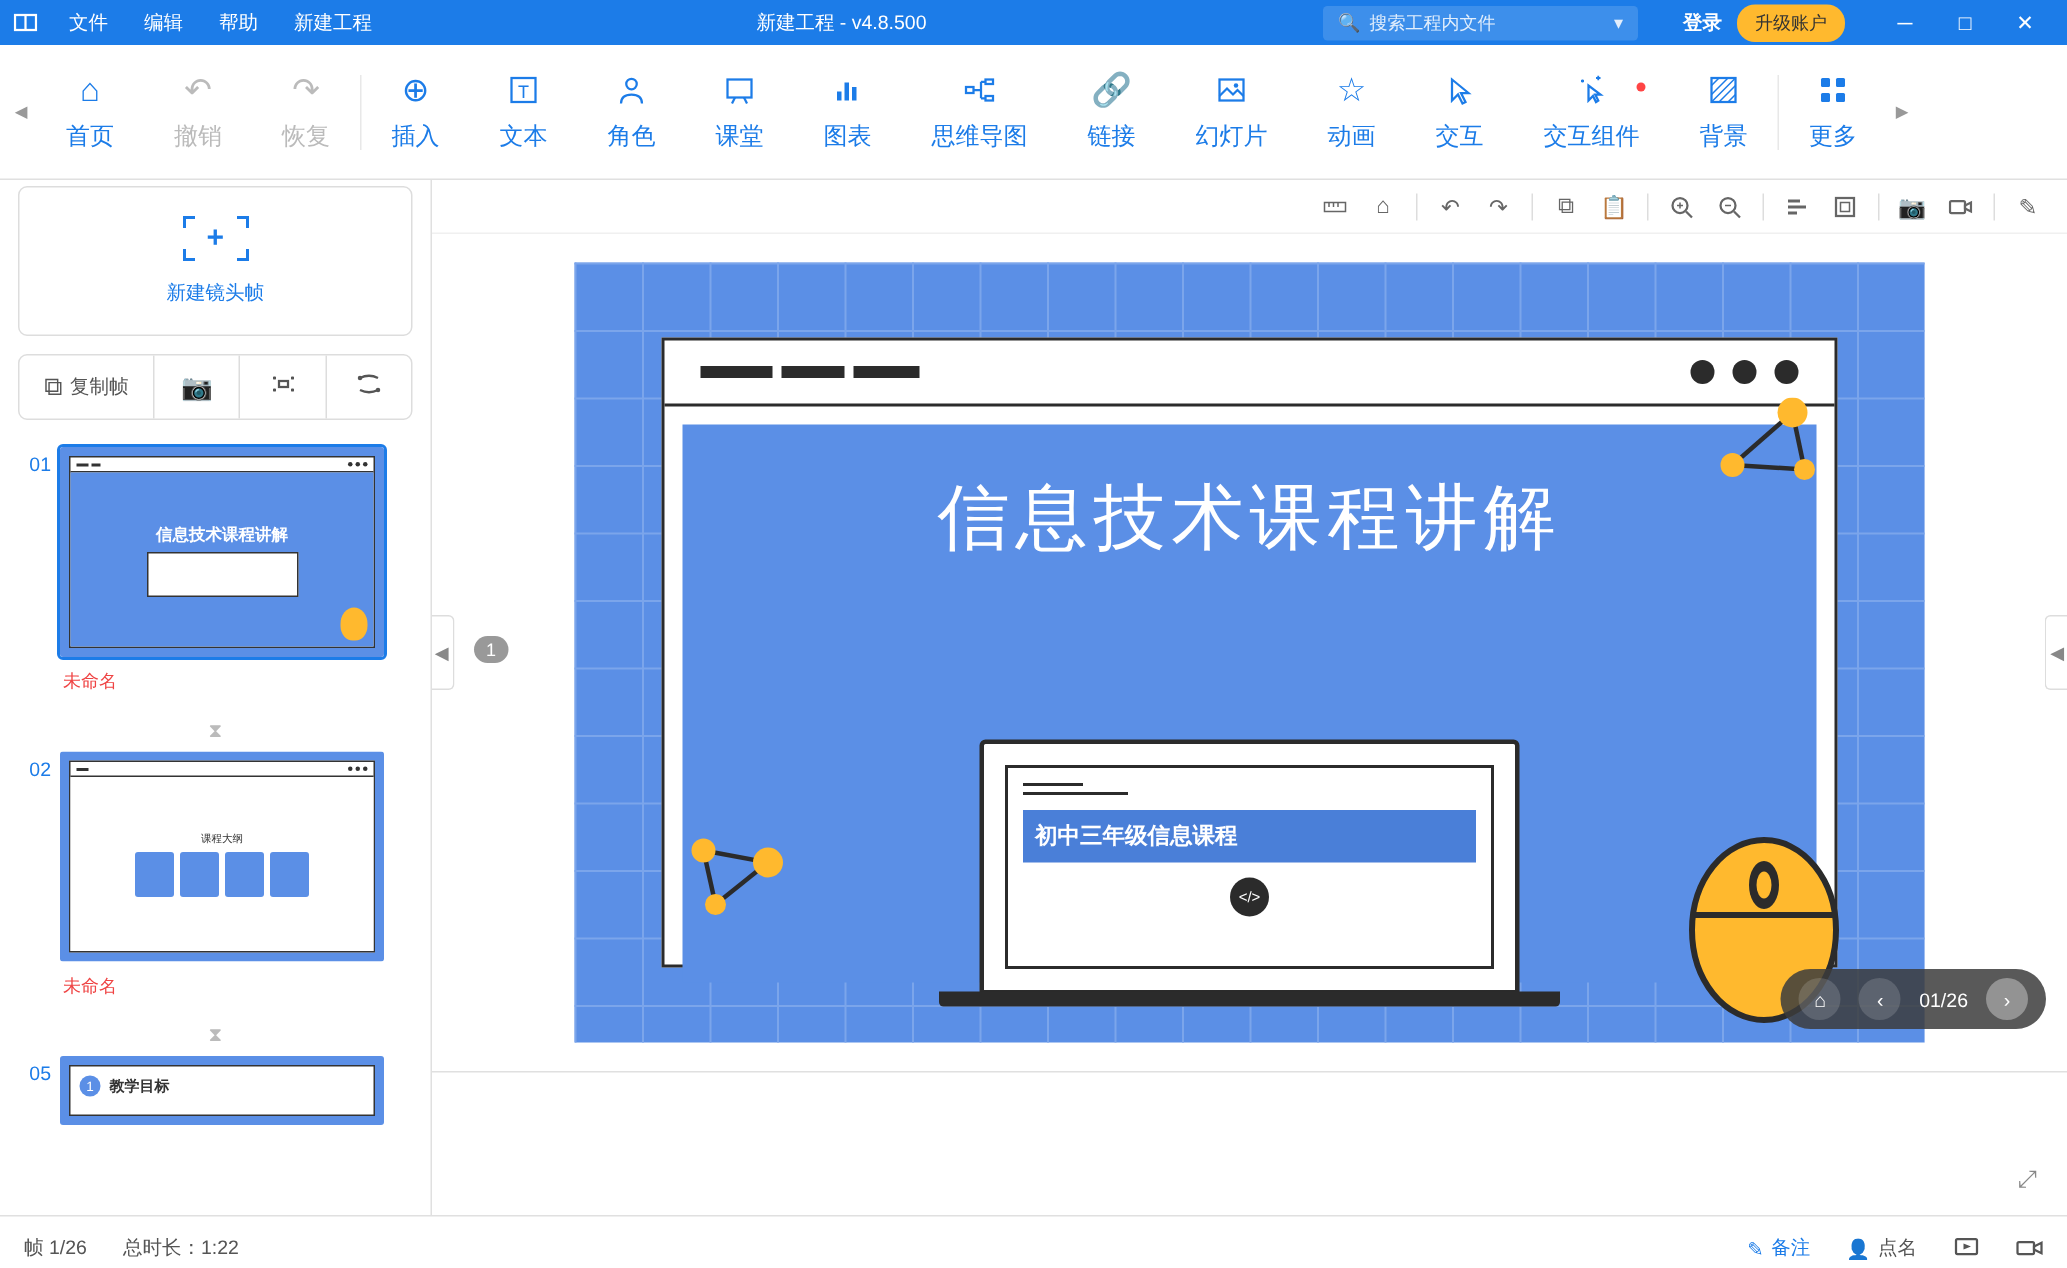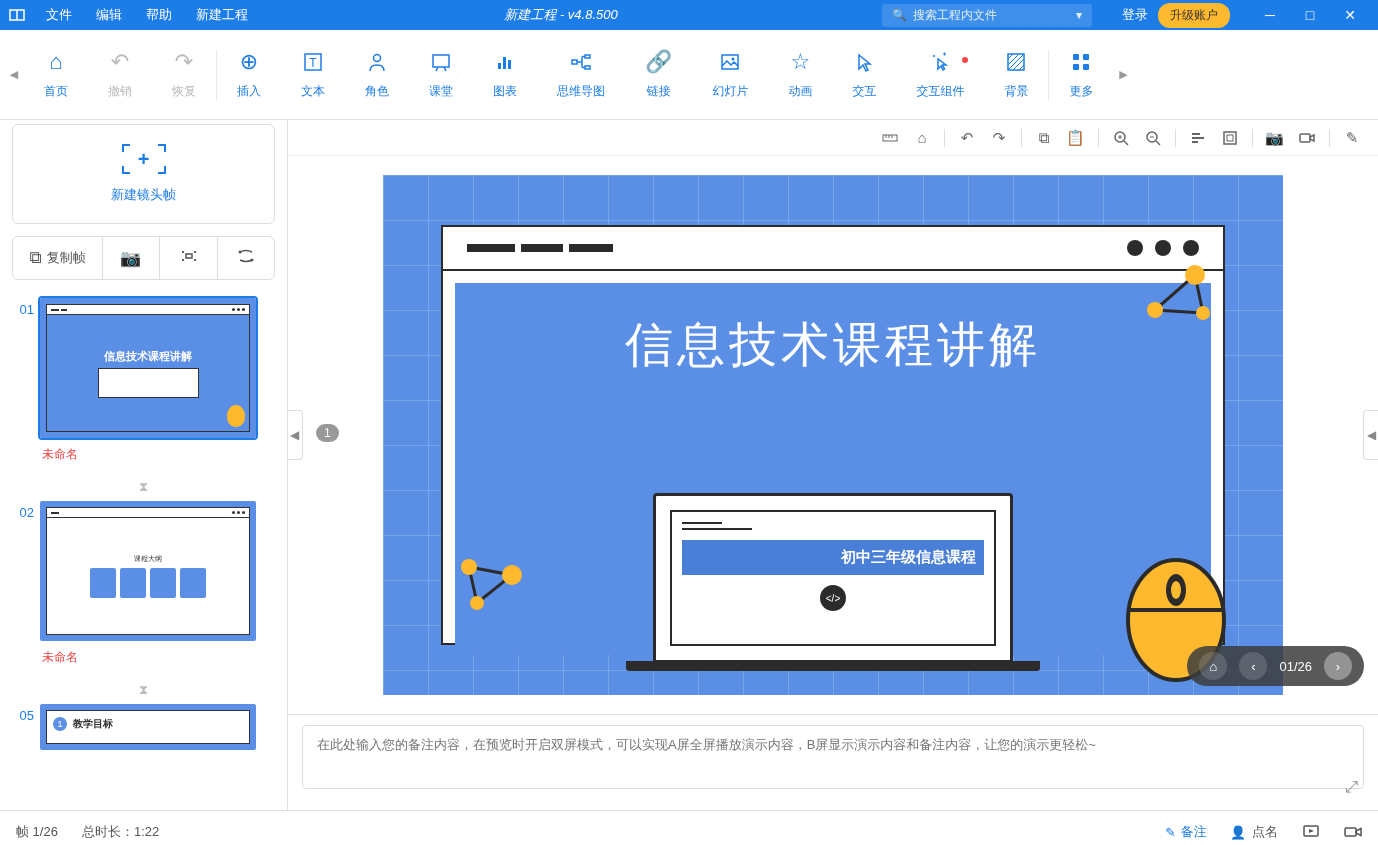--- a/index.html
+++ b/index.html
@@ -3,33 +3,33 @@
 <meta charset="utf-8">
 <style>
 * { margin: 0; padding: 0; box-sizing: border-box; font-family: "Microsoft YaHei", sans-serif; }
 body { width: 1378px; height: 845px; background: #fff; overflow: hidden; position: relative; }
 
 
 .title-bar { height: 30px; background: #1C7CE8; display: flex; align-items: center; color: #fff; font-size: 13px; padding: 0 8px; }
 .title-bar .logo { width: 18px; height: 18px; margin-right: 8px; display: flex; align-items: center; justify-content: center; }
 .title-bar .menu-item { padding: 0 12px; cursor: pointer; }
 .title-bar .spacer { flex: 1; }
-.title-bar .title { font-size: 13px; font-style: italic; }
+.title-bar .title { font-size: 13px; }
 .title-bar .search-box { background: rgba(255,255,255,0.15); border-radius: 3px; padding: 3px 10px; margin: 0 20px; display: flex; align-items: center; gap: 6px; width: 210px; font-size: 12px; color: rgba(255,255,255,0.85); }
-.title-bar .login { padding: 0 10px; cursor: pointer; }
+.title-bar .login { padding: 0 10px; cursor: pointer; font-weight: bold; }
 .title-bar .upgrade { background: #FFB92E; color: #333; padding: 4px 12px; border-radius: 12px; font-size: 12px; cursor: pointer; margin-right: 20px; }
 .title-bar .win-btn { width: 40px; height: 30px; display: flex; align-items: center; justify-content: center; cursor: pointer; font-size: 14px; }
 
 
 .toolbar { height: 90px; background: #fff; border-bottom: 1px solid #e0e0e0; display: flex; align-items: center; padding: 0 4px; position: relative; }
 .toolbar .scroll-btn { width: 20px; height: 80px; display: flex; align-items: center; justify-content: center; color: #999; font-size: 11px; cursor: pointer; }
 .toolbar-item { display: flex; flex-direction: column; align-items: center; justify-content: center; padding: 0 20px; cursor: pointer; color: #1C7CE8; gap: 8px; }
 .toolbar-item.disabled { color: #bbb; }
 .toolbar-item .icon { font-size: 22px; height: 26px; display: flex; align-items: center; }
-.toolbar-item .label { font-size: 12px; }
+.toolbar-item .label { font-size: 16px; }
 .toolbar .divider { width: 1px; height: 50px; background: #e8e8e8; }
 .toolbar-item.has-dot { position: relative; }
 .toolbar-item.has-dot::after { content: ''; position: absolute; top: 8px; right: 16px; width: 6px; height: 6px; background: #ff4444; border-radius: 50%; }
 
 
 .main { display: flex; height: 690px; }
 
 
 .left-panel { width: 288px; background: #fff; border-right: 1px solid #e0e0e0; padding: 4px 12px 0 12px; overflow-y: auto; }
 .new-frame { height: 100px; border: 1px solid #ddd; border-radius: 6px; display: flex; flex-direction: column; align-items: center; justify-content: center; cursor: pointer; margin-bottom: 12px; gap: 12px; color: #1C7CE8; }
@@ -92,21 +92,21 @@
 .browser-dotB { width: 16px; height: 16px; background: #2b2b2b; border-radius: 50%; }
 .browser-body { background: #5B8FE6; height: calc(100% - 44px); position: relative; margin: 12px; display: flex; flex-direction: column; align-items: center; }
 .main-title { color: #fff; font-size: 48px; font-weight: 500; letter-spacing: 4px; margin-top: 30px; }
 .laptop { position: absolute; bottom: -16px; left: 50%; transform: translateX(-50%); width: 360px; }
 .laptop-screen { height: 170px; background: #fff; border: 3px solid #2b2b2b; border-radius: 4px 4px 0 0; padding: 14px; }
 .laptop-inner { height: 100%; border: 2px solid #2b2b2b; padding: 10px; }
 .lines { display: flex; flex-direction: column; gap: 4px; }
 .line { height: 2px; background: #2b2b2b; }
 .line.short { width: 40px; }
 .line.med { width: 70px; }
-.subtitle-box { background: #4A7FD8; color: #fff; text-align: right; padding: 8px; margin: 10px 0; font-size: 15px; font-weight: bold; }
+.subtitle-box { background: #4A7FD8; color: #fff; text-align: left; padding: 8px; margin: 10px 0; font-size: 15px; font-weight: bold; }
 .presenter { text-align: center; font-size: 13px; color: #333; }
 .code-badge { width: 26px; height: 26px; background: #2b2b2b; border-radius: 50%; margin: 6px auto 0; display: flex; align-items: center; justify-content: center; color: #fff; font-size: 10px; }
 .laptop-base { height: 10px; background: #2b2b2b; border-radius: 0 0 3px 3px; margin-top: -2px; width: 115%; margin-left: -7.5%; }
 
 
 .mouse-deco { position: absolute; bottom: -30px; right: -20px; width: 110px; height: 150px; }
 .triangle-deco { position: absolute; }
 
 
 .nav-overlay { position: absolute; bottom: 28px; right: 14px; background: rgba(60,60,60,0.85); border-radius: 20px; padding: 6px 12px; display: flex; align-items: center; gap: 12px; color: #fff; font-size: 13px; z-index: 20; }
@@ -526,21 +526,20 @@
 
       <div class="nav-overlay">
         <div class="nav-btn">⌂</div>
         <div class="nav-btn">‹</div>
         <span>01/26</span>
         <div class="nav-btn right">›</div>
       </div>
     </div>
 
     <div class="notes-area">
-      <textarea class="notes-input" placeholder="在此处输入您的备注内容，在预览时开启双屏模式，可以实现A屏全屏播放演示内容，B屏显示演示内容和备注内容，让您的演示更轻松~" style=""></textarea>
       <div class="expand-btn">⤢</div>
     </div>
   </div>
 </div>
 
 <div class="status-bar">
   <div class="sb-left">
     <span>帧 1/26</span>
     <span>总时长：1:22</span>
   </div>

